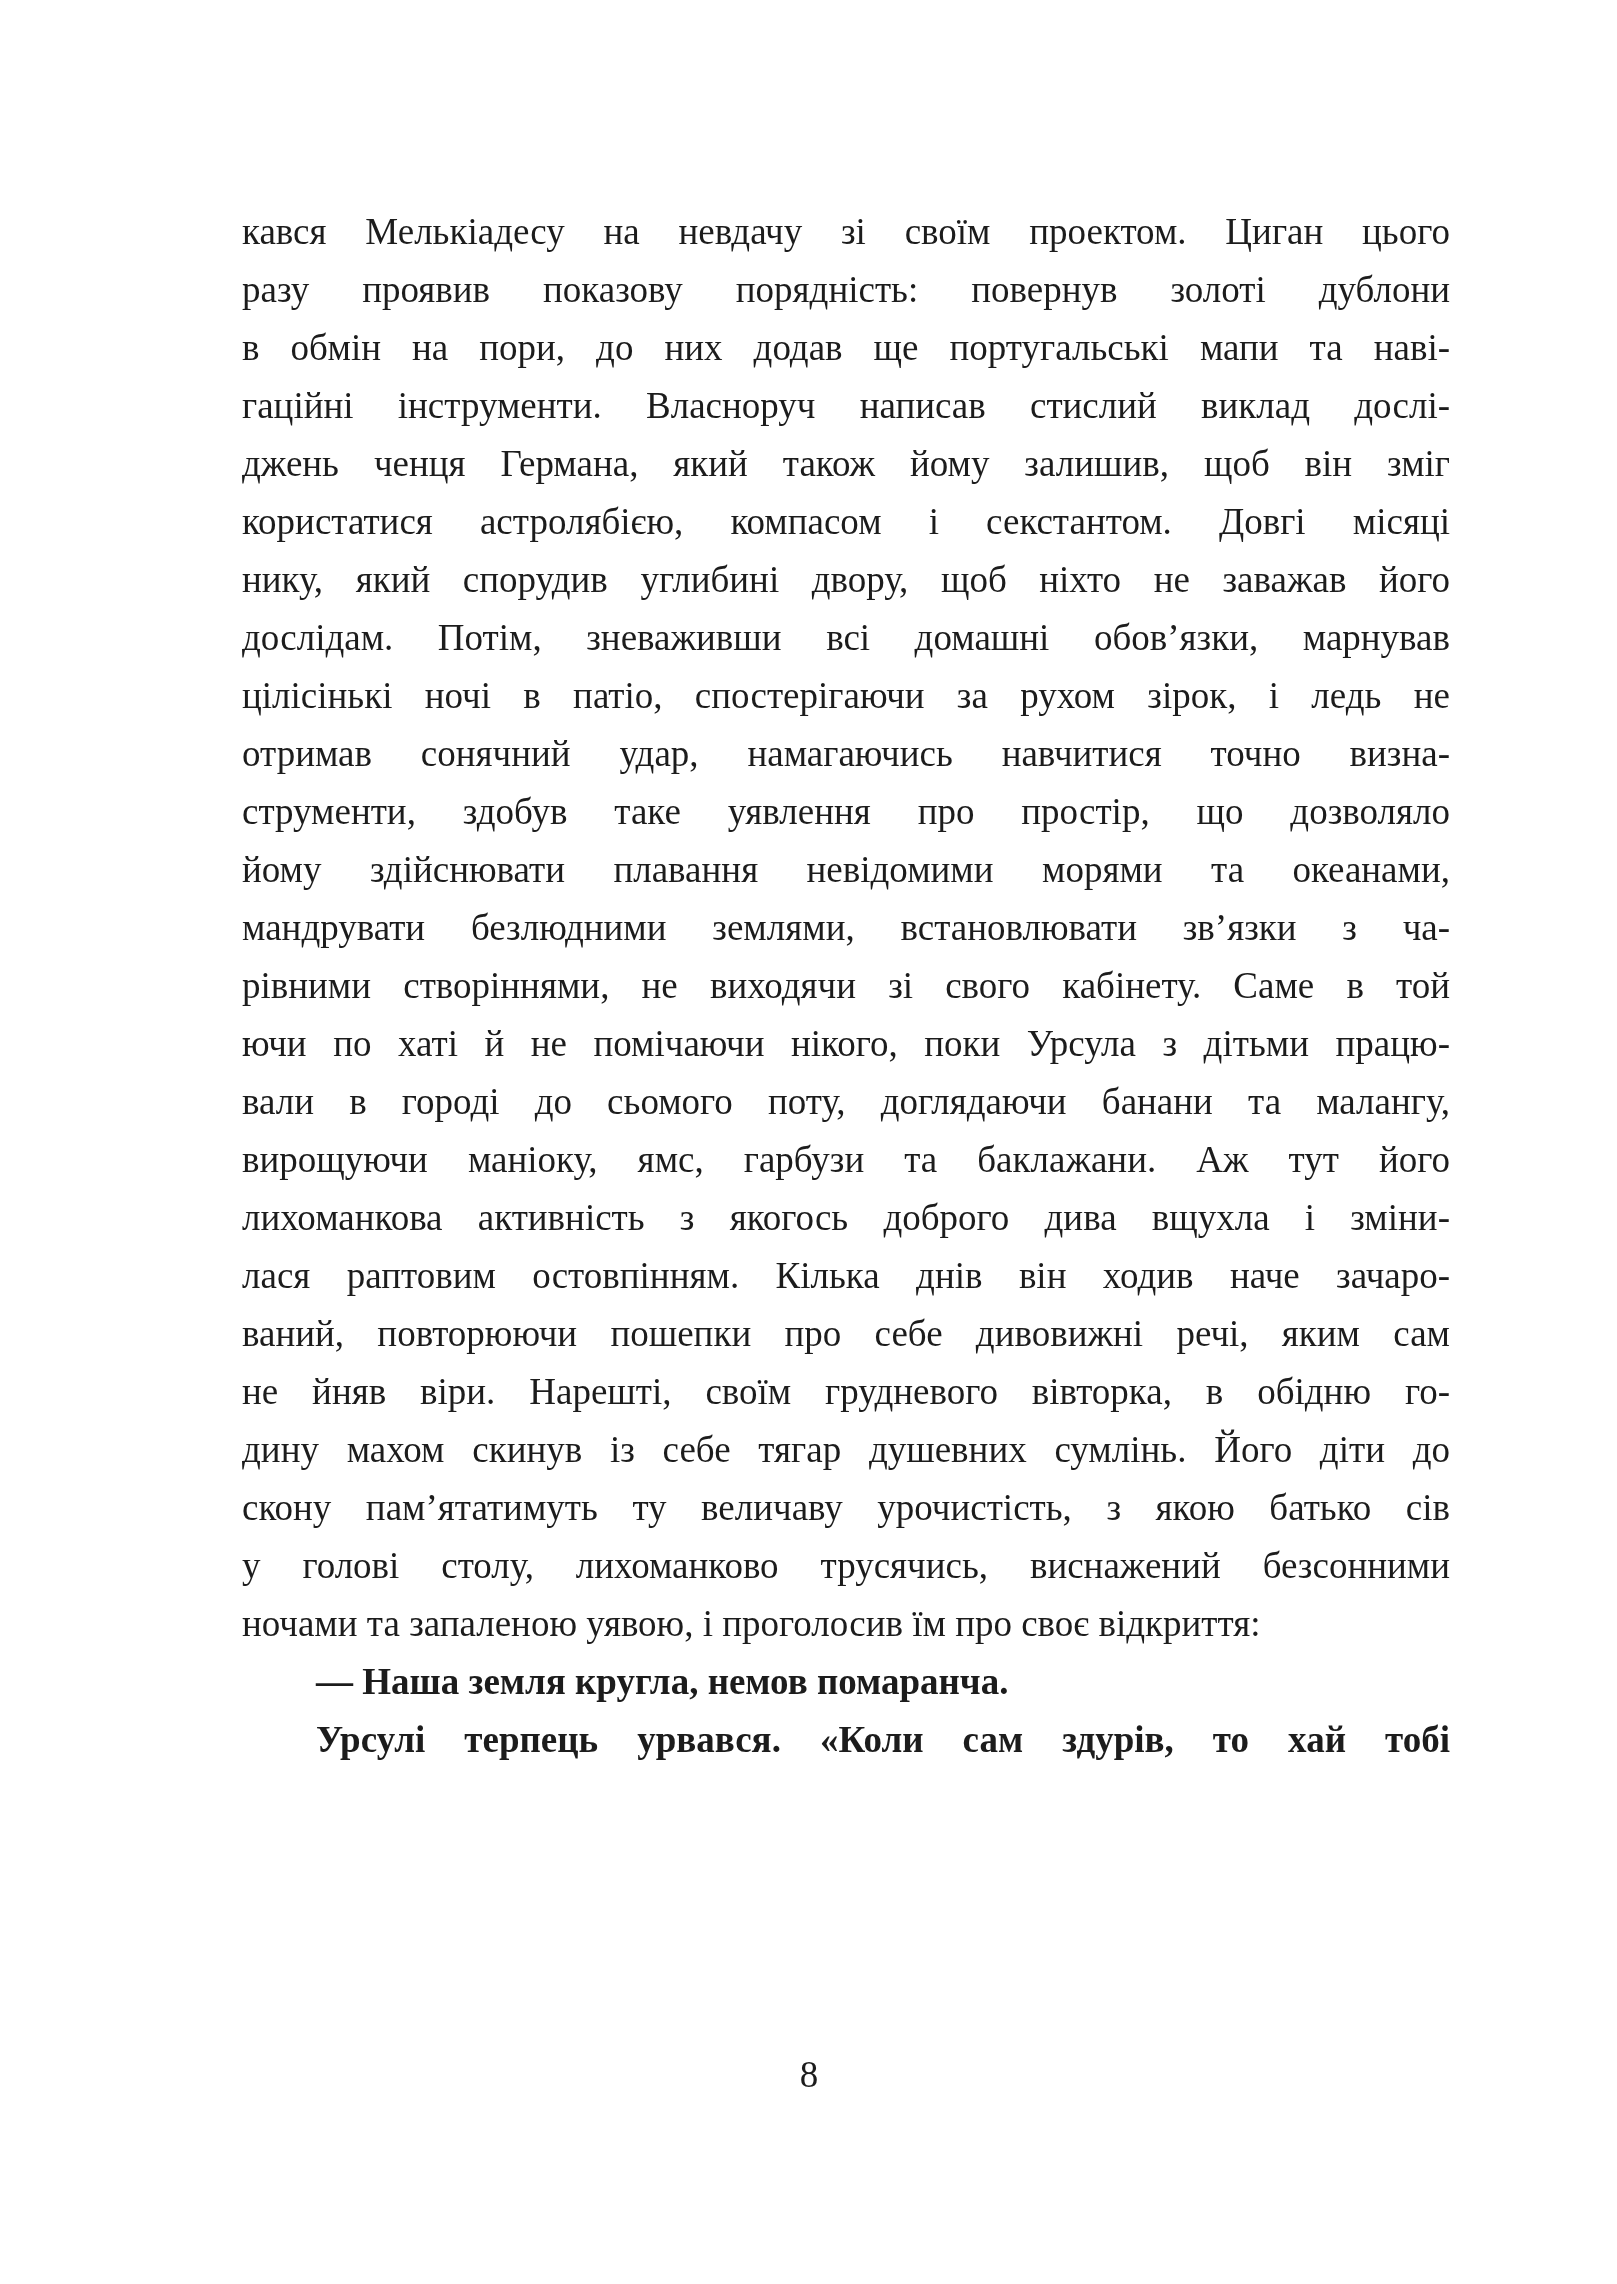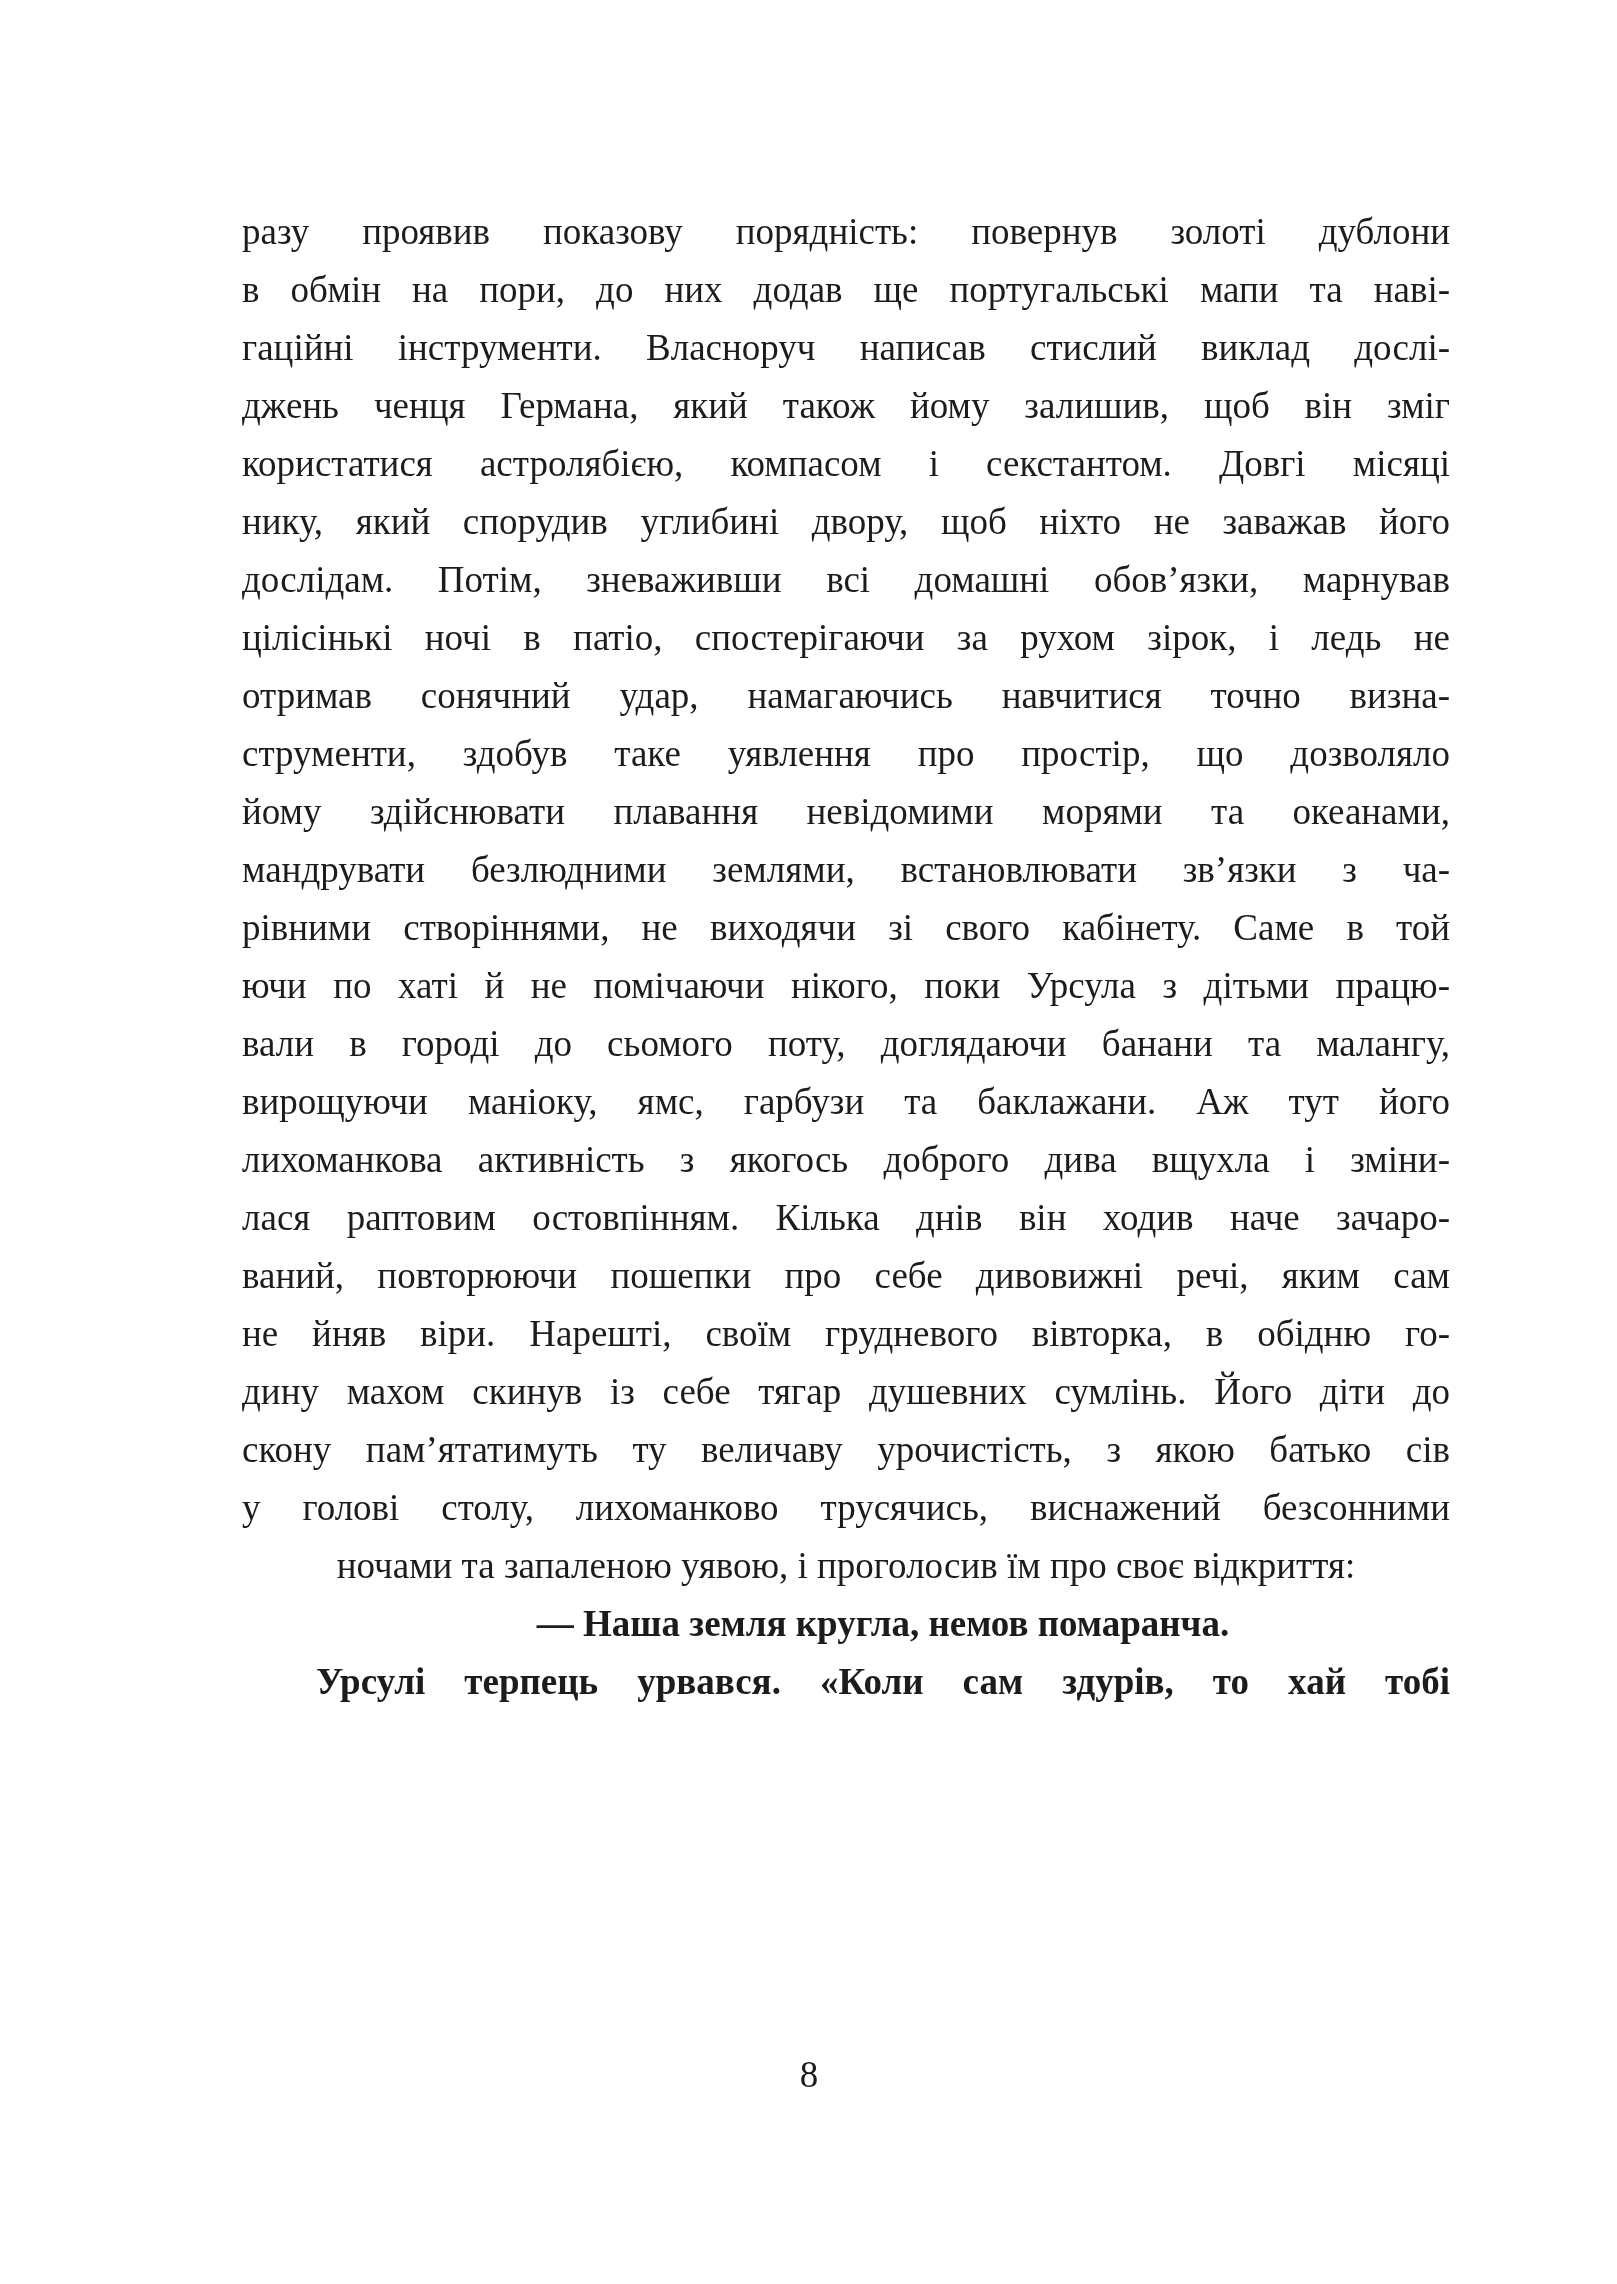--- a/index.html
+++ b/index.html
@@ -19,21 +19,21 @@
   }
   .text-block {
     position: absolute;
     left: 242px;
     top: 203px;
     width: 1208px;
   }
   .line {
     font-size: 37px;
     line-height: 58px;
-    text-align: center;
+    text-align: left;
     white-space: normal;
   }
   .line.justify {
     text-align: justify;
     text-align-last: justify;
   }
   .line.indent {
     text-indent: 74px;
     font-weight: bold;
   }
@@ -45,20 +45,21 @@
     text-align: center;
     font-size: 37px;
     color: #1c1c1c;
   }
 </style>
 </head>
 <body>
 
 <div class="page">
   <div class="text-block" id="text-block">
+      <div class="line justify">кався Мелькіадесу на невдачу зі своїм проектом. Циган цього</div>
       <div class="line justify">разу проявив показову порядність: повернув золоті дублони</div>
       <div class="line justify">в обмін на пори, до них додав ще португальські мапи та наві-</div>
       <div class="line justify">гаційні інструменти. Власноруч написав стислий виклад дослі-</div>
       <div class="line justify">джень ченця Германа, який також йому залишив, щоб він зміг</div>
       <div class="line justify">користатися астролябією, компасом і секстантом. Довгі місяці</div>
       <div class="line justify">нику, який спорудив углибині двору, щоб ніхто не заважав його</div>
       <div class="line justify">дослідам. Потім, зневаживши всі домашні обов’язки, марнував</div>
       <div class="line justify">цілісінькі ночі в патіо, спостерігаючи за рухом зірок, і ледь не</div>
       <div class="line justify">отримав сонячний удар, намагаючись навчитися точно визна-</div>
       <div class="line justify">струменти, здобув таке уявлення про простір, що дозволяло</div>

